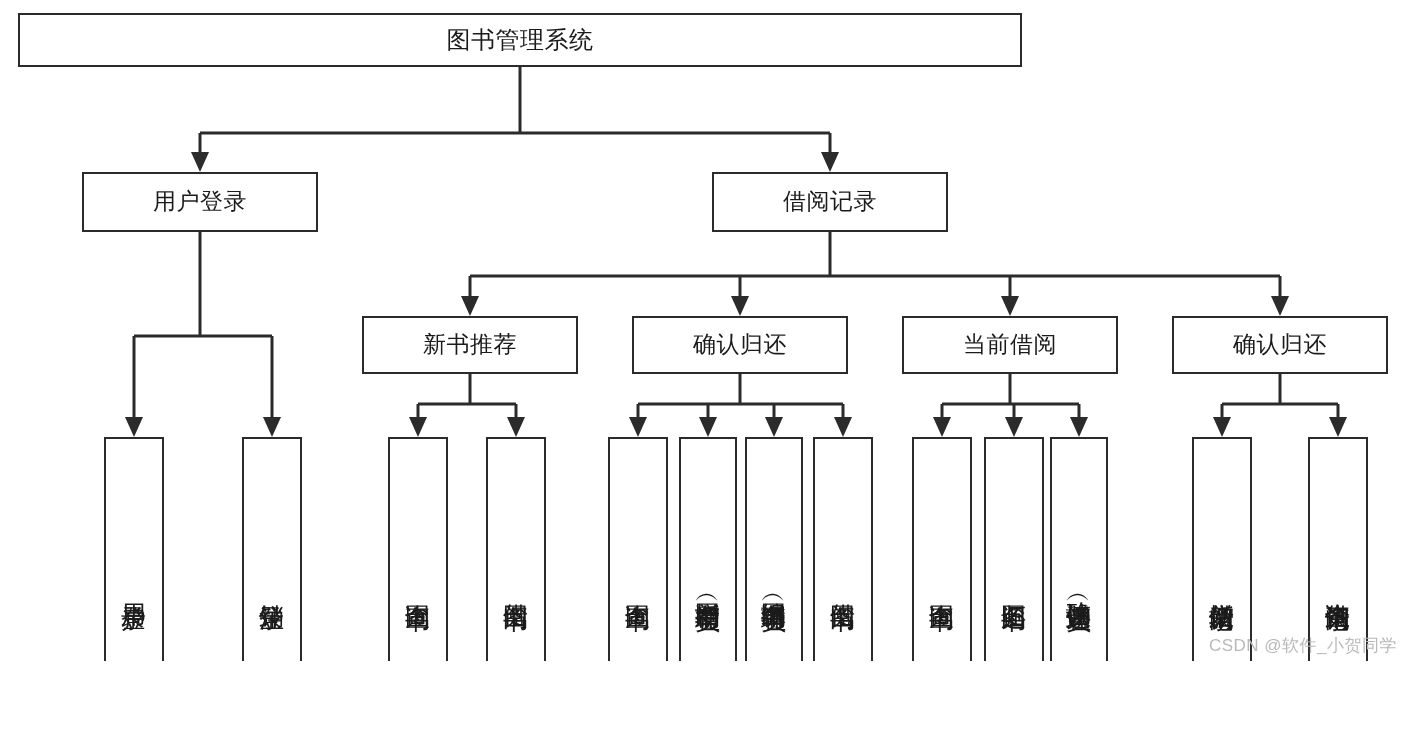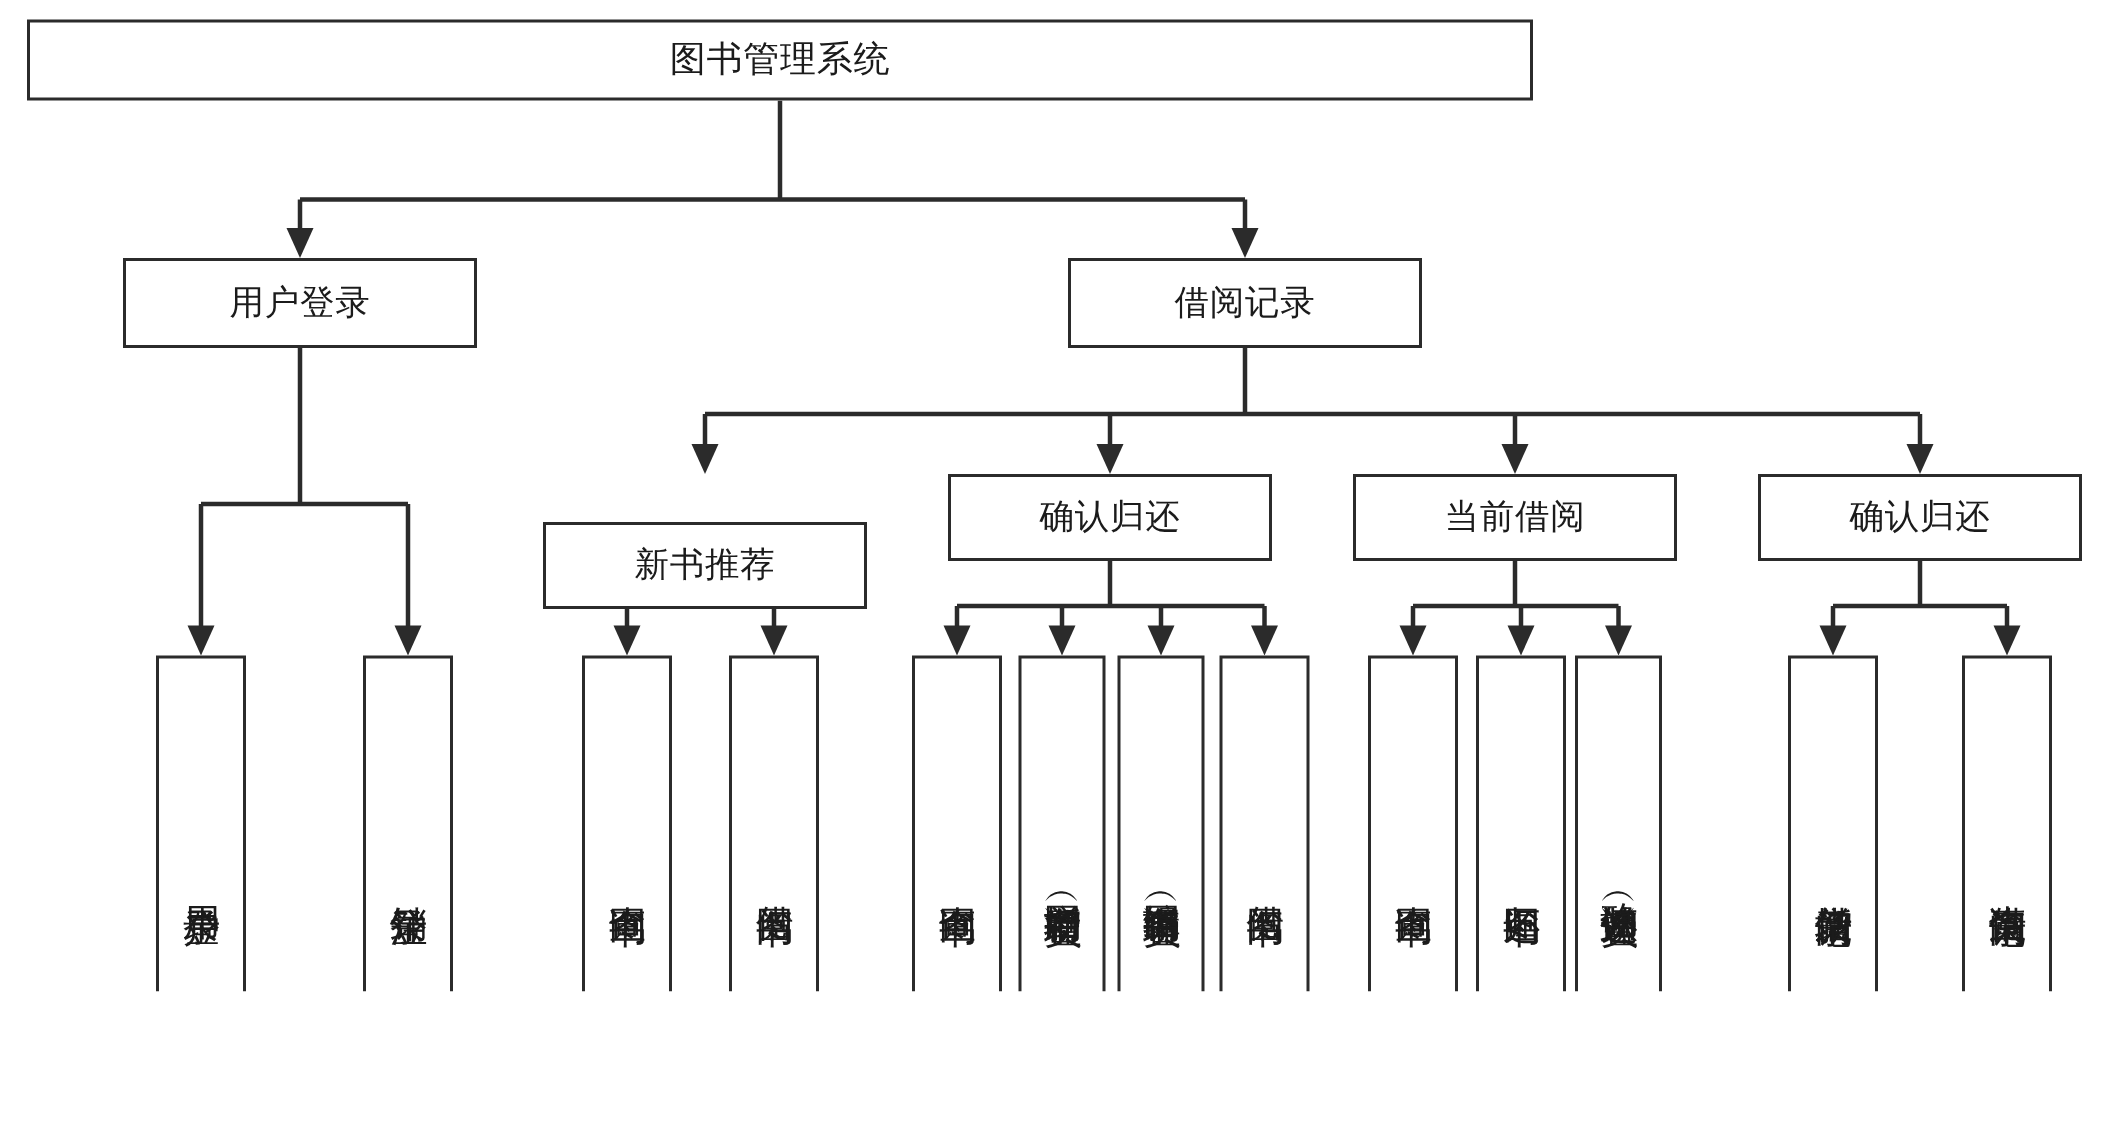--- a/index.html
+++ b/index.html
@@ -142,21 +142,21 @@
   <div id="node-layer">
       <div class="node horiz root" style="left: 18px; top: 13px; width: 1004px; height: 54px;">
         <span class="label">图书管理系统</span>
       </div>
       <div class="node horiz" style="left: 82px; top: 172px; width: 236px; height: 60px;">
         <span class="label">用户登录</span>
       </div>
       <div class="node horiz" style="left: 712px; top: 172px; width: 236px; height: 60px;">
         <span class="label">借阅记录</span>
       </div>
-      <div class="node horiz" style="left: 362px; top: 316px; width: 216px; height: 58px; margin-top: 32px;">
+      <div class="node horiz" style="left: 362px; top: 316px; width: 216px; height: 58px;">
         <span class="label">新书推荐</span>
       </div>
       <div class="node horiz" style="left: 632px; top: 316px; width: 216px; height: 58px;">
         <span class="label">确认归还</span>
       </div>
       <div class="node horiz" style="left: 902px; top: 316px; width: 216px; height: 58px;">
         <span class="label">当前借阅</span>
       </div>
       <div class="node horiz" style="left: 1172px; top: 316px; width: 216px; height: 58px;">
         <span class="label">确认归还</span>
@@ -195,13 +195,14 @@
         <span class="label">确认归还（管理员）</span>
       </div>
       <div class="node vert" style="left: 1192px; top: 437px; width: 60px; height: 298px;">
         <span class="label">新增借阅记录</span>
       </div>
       <div class="node vert" style="left: 1308px; top: 437px; width: 60px; height: 298px;">
         <span class="label">查询借阅记录</span>
       </div>
     </div>
 
+  <div id="watermark">CSDN @软件_小贺同学</div>
 </div>
 
 </body></html>

